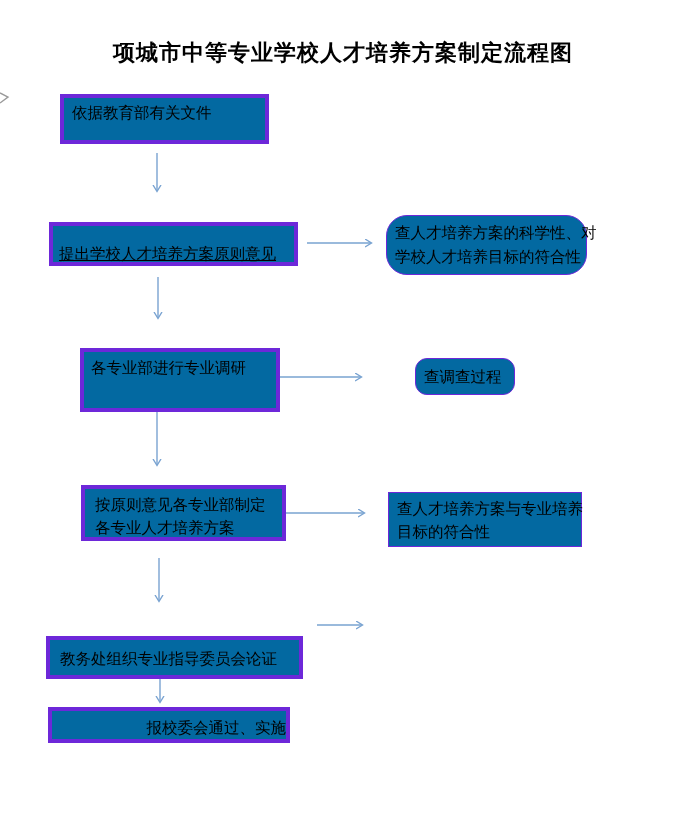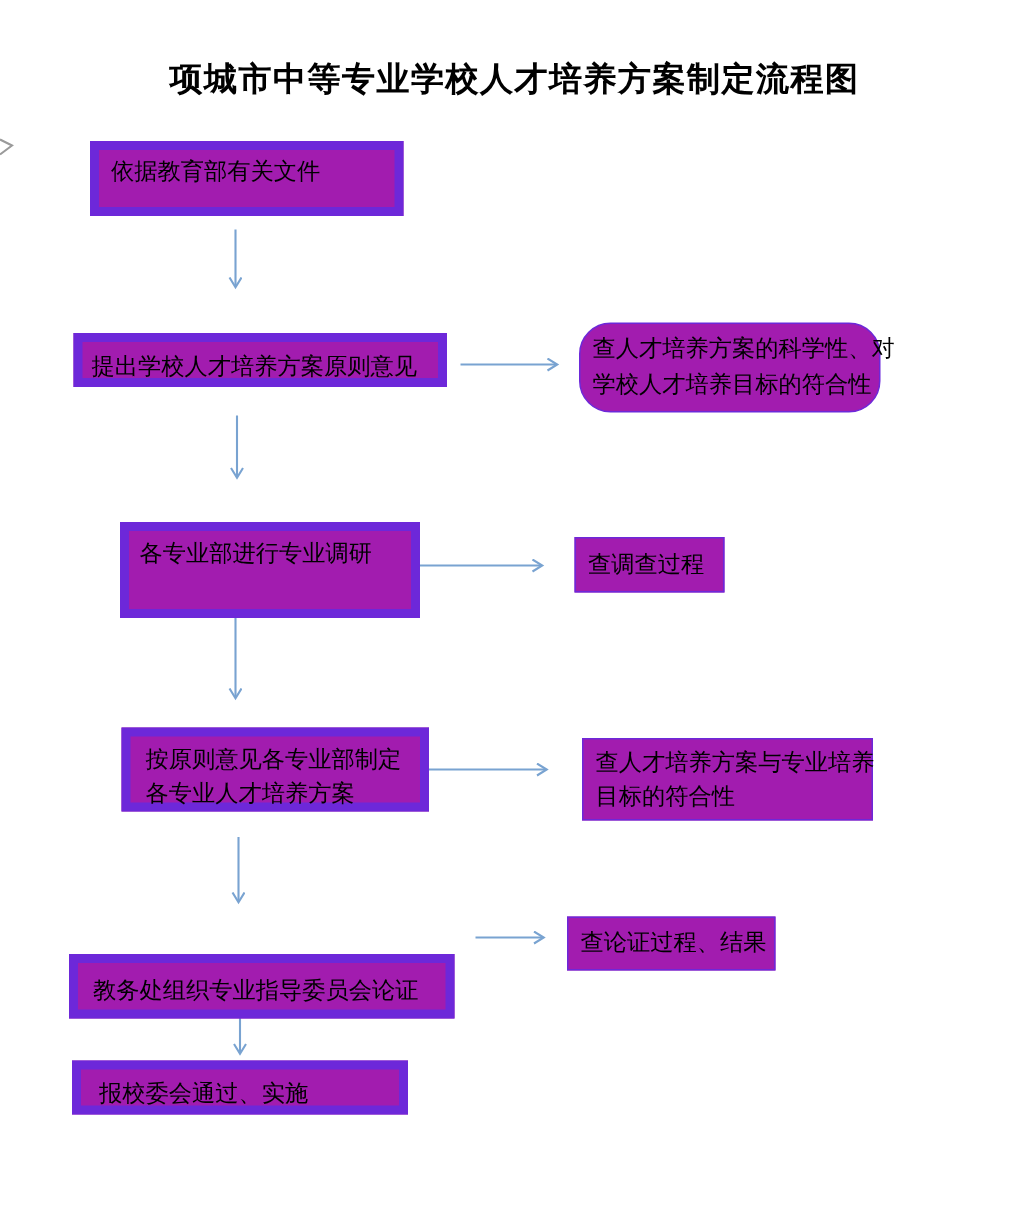--- a/index.html
+++ b/index.html
@@ -26,39 +26,39 @@
   .arrows {
     position: absolute;
     top: 0; left: 0;
     width: 676px; height: 816px;
     pointer-events: none;
   }
   .arrow { stroke: var(--arrow-color, #79a3d1); stroke-width: 1.4; fill: none; }
   .artifact { stroke: var(--artifact-color, #9a9a9a); stroke-width: 1.4; fill: none; }
   .box {
     position: absolute;
-    background: #a21caf;
-    border: 6px solid #6d28d9;
+    background: #0369a1;
+    border: 4px solid #6d28d9;
     box-sizing: border-box;
     font-size: 15.5px;
     line-height: 20px;
     white-space: nowrap;
   }
   .line { display: block; }
   .check { border-width: 1px; }
 
   #b1 { left: 60px;  top: 94px;  width: 209px; height: 50px; padding: 5px 8px; }
-  #b2 { left: 49px;  top: 222px; width: 249px; height: 36px; padding: 7px 6px; }
+  #b2 { left: 49px;  top: 222px; width: 249px; height: 36px; padding: 18px 6px; text-decoration: underline; }
   #b3 { left: 80px;  top: 348px; width: 200px; height: 64px; padding: 6px 7px; }
   #b4 { left: 53px;  top: 485px; width: 205px; height: 56px; padding: 4px 10px; line-height: 23px; margin-left: 28px; }
   #b5 { left: 46px;  top: 606px; width: 257px; height: 43px; padding: 9px 10px; margin-top: 30px; }
-  #b6 { left: 48px;  top: 707px; width: 224px; height: 36px; padding: 7px 12px; text-align: left; }
+  #b6 { left: 48px;  top: 707px; width: 242px; height: 36px; padding: 7px 0; text-align: right; }
 
   #c2 { left: 386px; top: 215px; width: 201px; height: 60px; padding: 5px 8px;  line-height: 24px; border-radius: 21px; }
-  #c3 { left: 383px; top: 358px; width: 100px; height: 37px; padding: 8px 8px; }
+  #c3 { left: 415px; top: 358px; width: 100px; height: 37px; padding: 8px 8px; border-radius: 12px; }
   #c4 { left: 388px; top: 492px; width: 194px; height: 55px; padding: 4px 8px;  line-height: 23px; }
   #c5 { left: 378px; top: 611px; width: 139px; height: 36px; padding: 7px 8px; }
 </style>
 </head>
 <body>
 
 <div class="page">
 
   <h1 class="title">项城市中等专业学校人才培养方案制定流程图</h1>
 
@@ -112,17 +112,14 @@
 
   <div class="box check" id="c3">
     <span class="line">查调查过程</span>
   </div>
 
   <div class="box check" id="c4">
     <span class="line">查人才培养方案与专业培养</span>
     <span class="line">目标的符合性</span>
   </div>
 
-  <div class="box check" id="c5">
-    <span class="line">查论证过程、结果</span>
-  </div>
 
 </div>
 
 </body></html>

